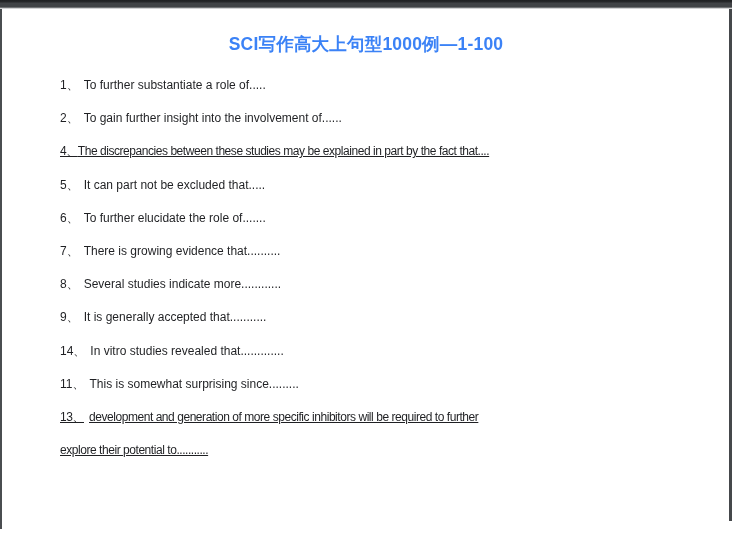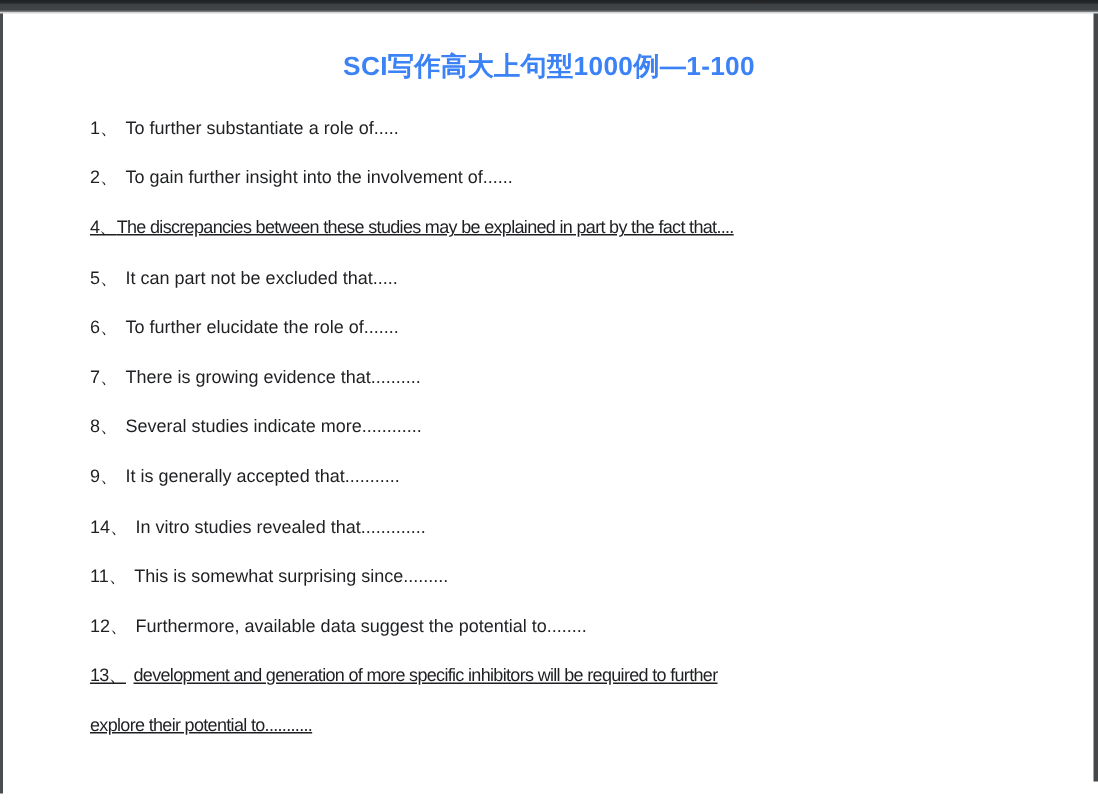--- a/index.html
+++ b/index.html
@@ -102,20 +102,17 @@
     </p>
     <p class="item">
       <span class="num">9、</span><span>It is generally accepted that...........</span>
     </p>
     <p class="item">
       <span class="num">14、</span><span>In vitro studies revealed that.............</span>
     </p>
     <p class="item">
       <span class="num">11、</span><span>This is somewhat surprising since.........</span>
     </p>
-    <p class="item">
-      <span class="num">12、</span><span>Furthermore, available data suggest the potential to........</span>
-    </p>
     <p class="item condensed">
       <span class="num">13、</span><span>development and generation of more specific inhibitors will be required to further</span><span class="line2">explore their potential to...........</span>
     </p>
   </div>
 </div>
 
 </body></html>

